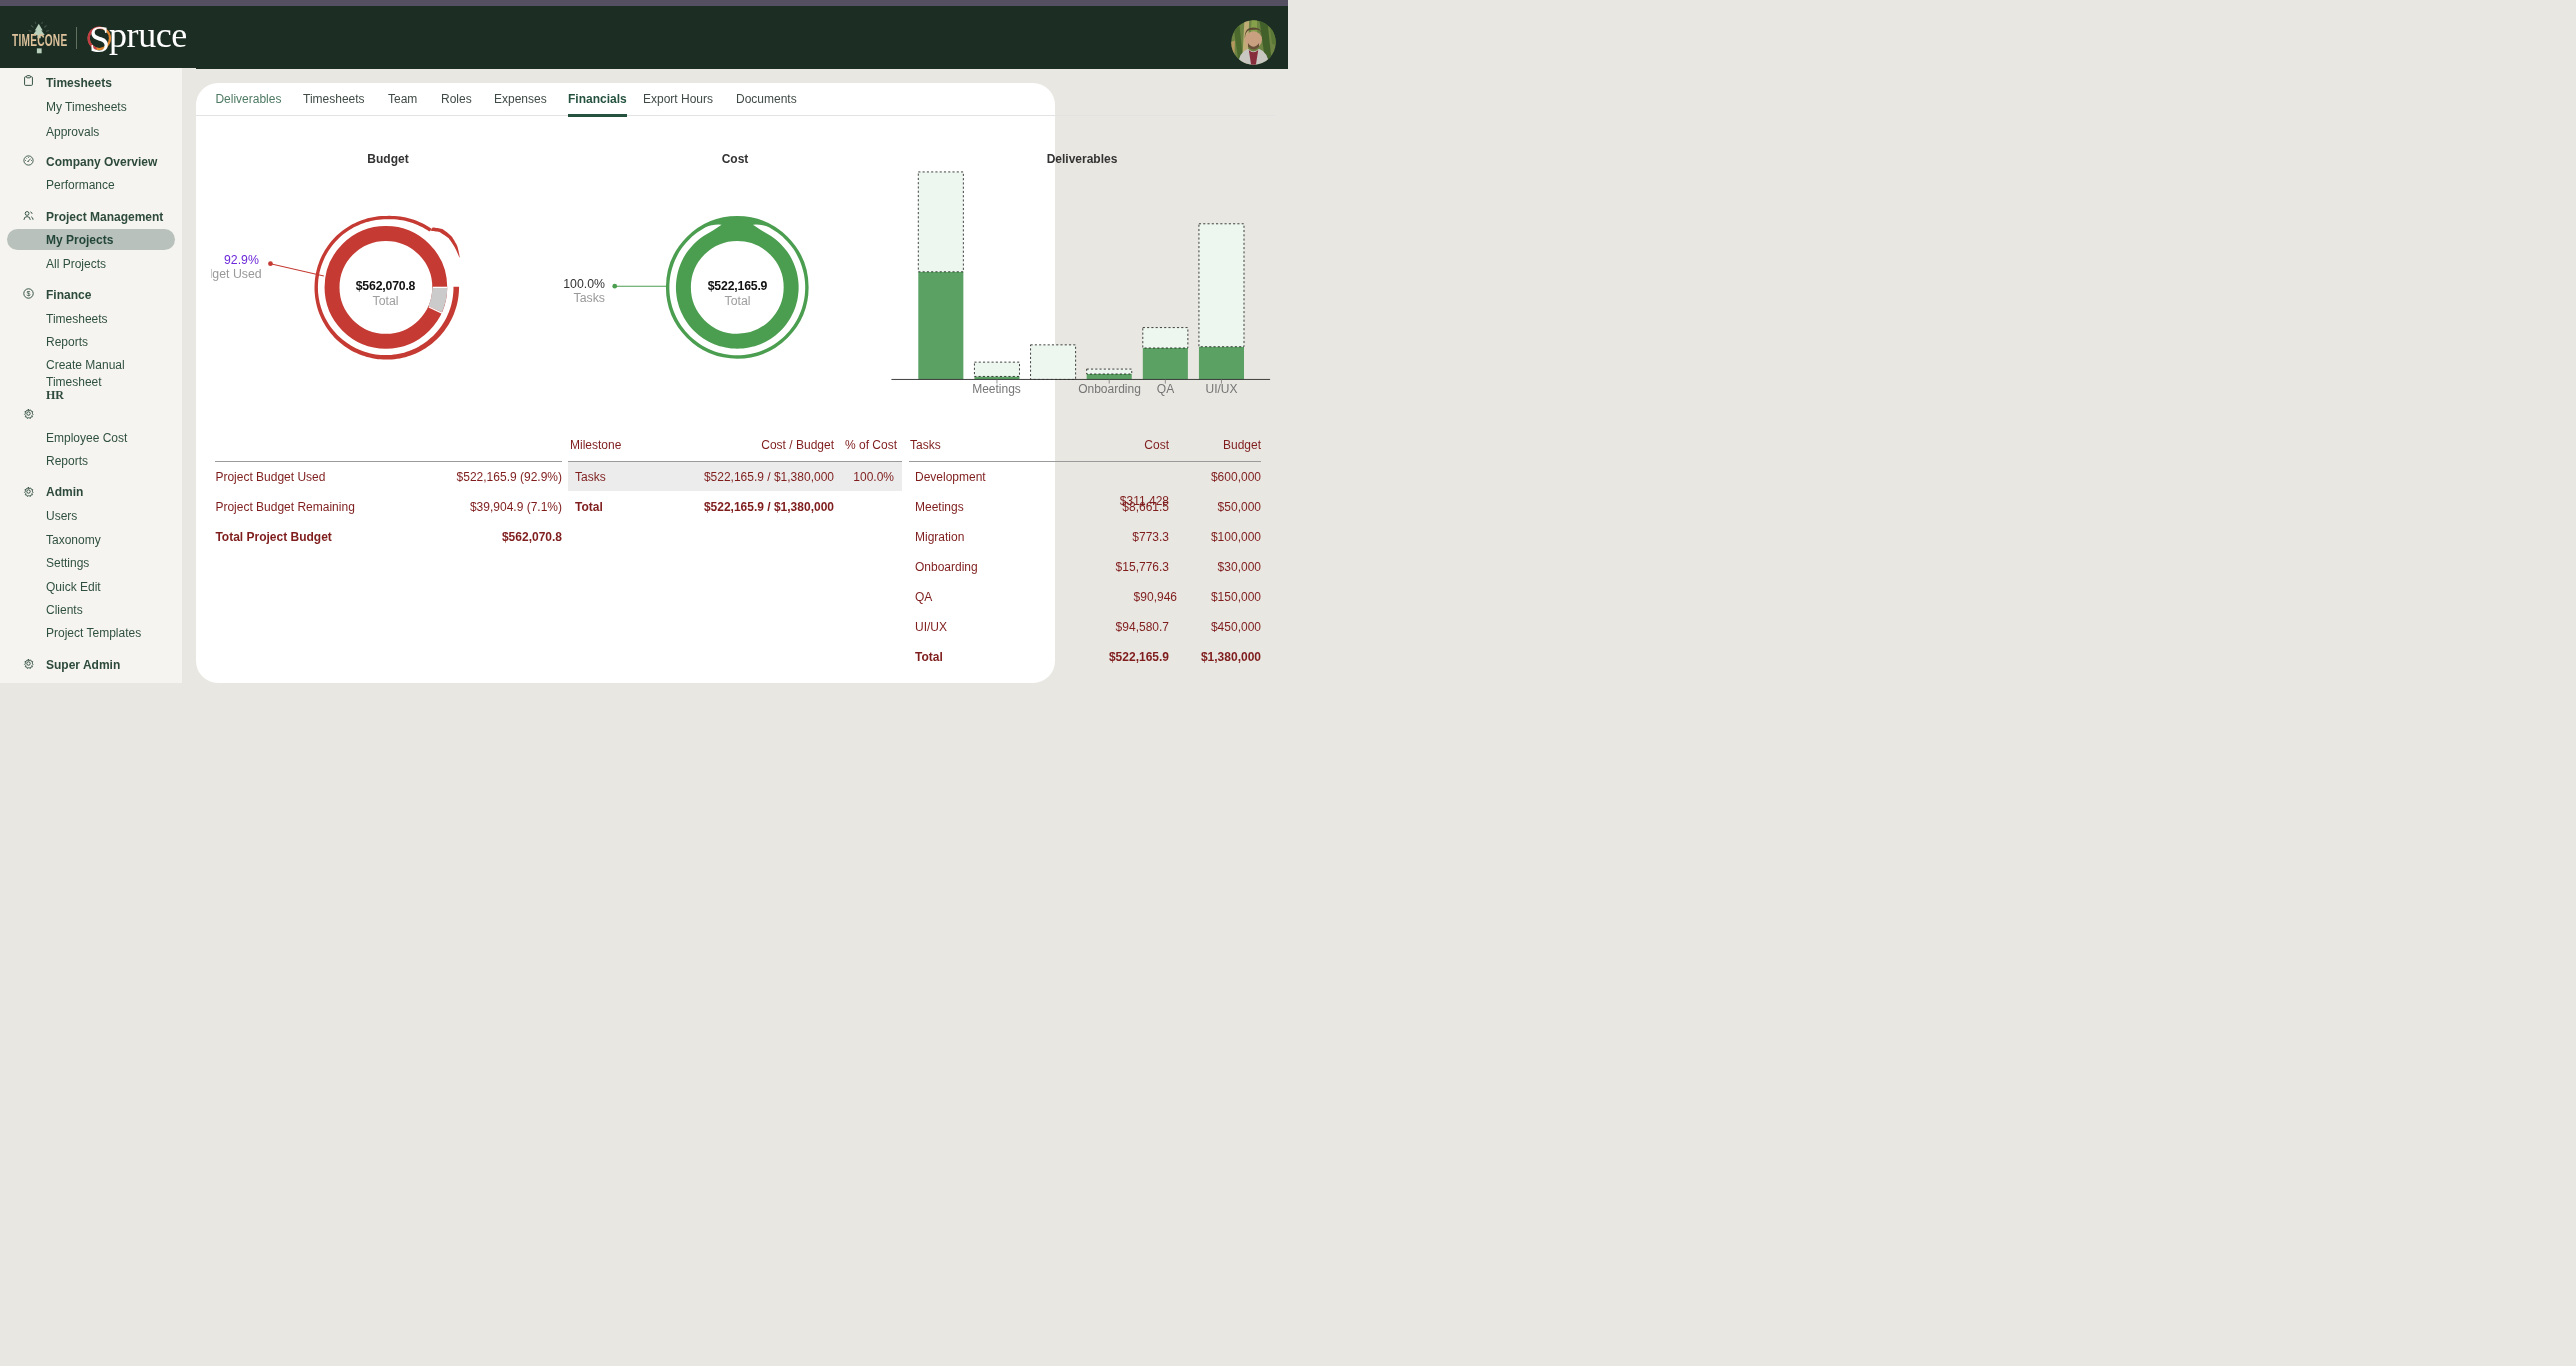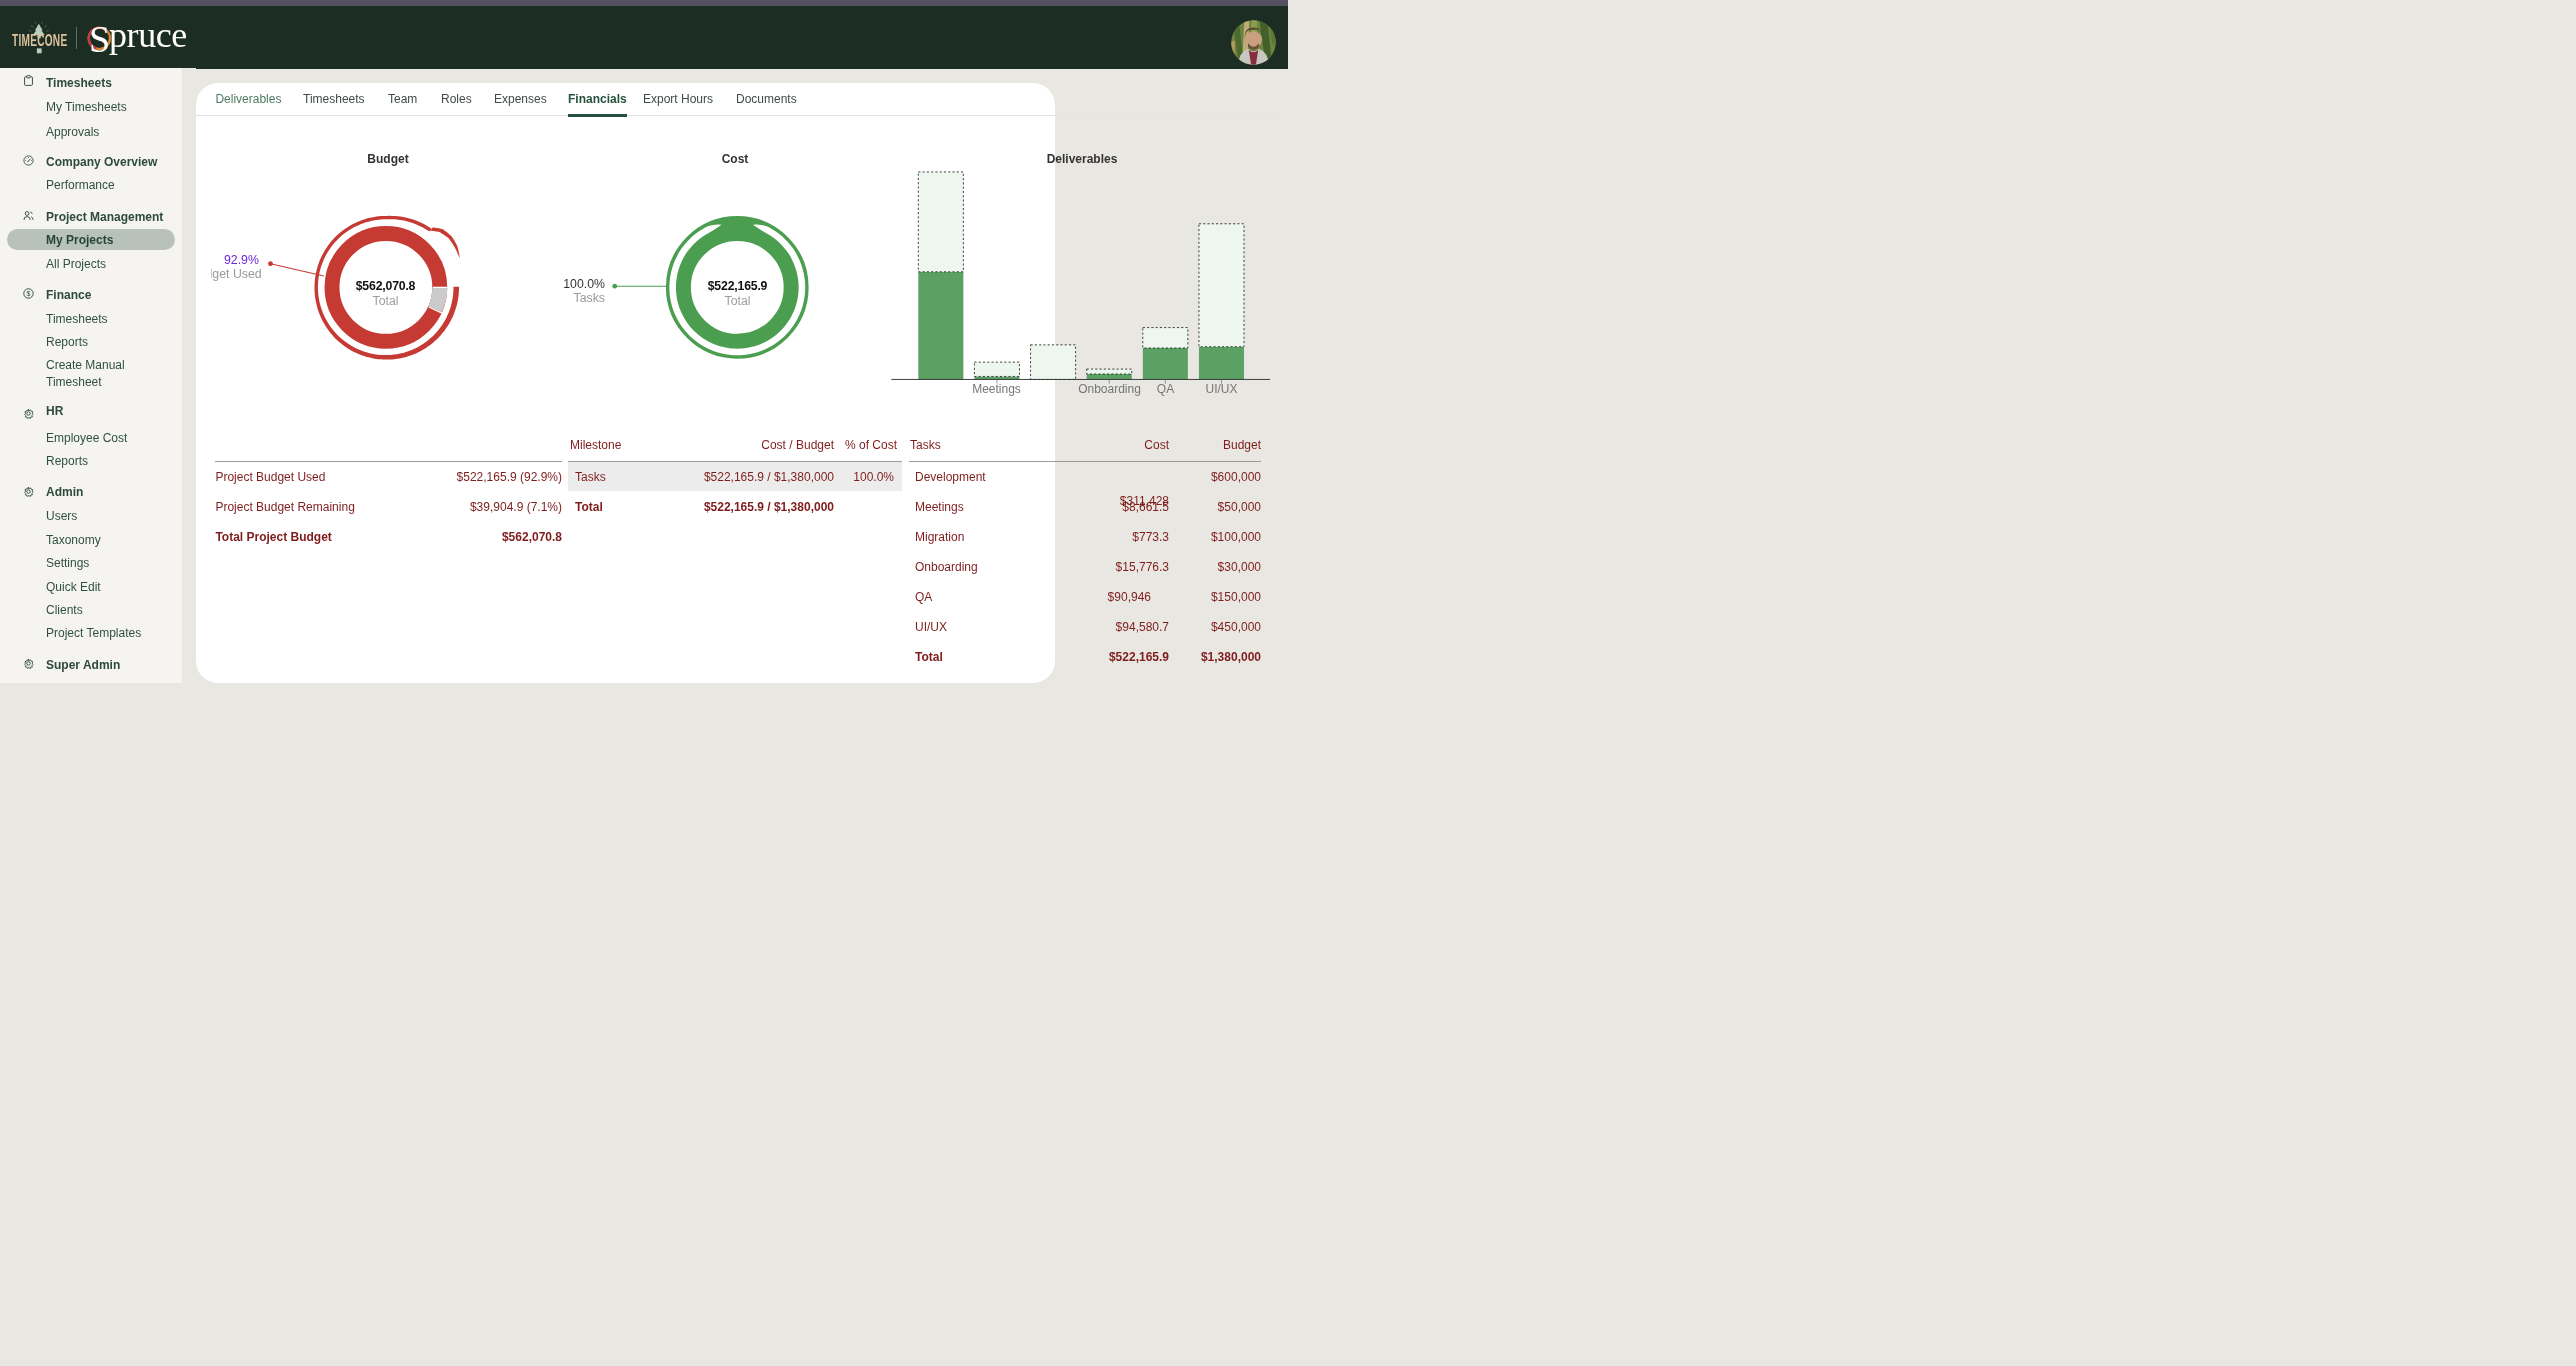--- a/index.html
+++ b/index.html
@@ -124,21 +124,21 @@
   <div class="item" style="top:55px;">Approvals</div>
   <div class="sect" style="top:85px;">Company Overview</div>
   <div class="item" style="top:108px;">Performance</div>
   <div class="sect" style="top:140px;">Project Management</div>
   <div class="item" style="top:163px; font-weight:bold; color:#24463a;">My Projects</div>
   <div class="item" style="top:187px;">All Projects</div>
   <div class="sect" style="top:218px;">Finance</div>
   <div class="item" style="top:242px;">Timesheets</div>
   <div class="item" style="top:265px;">Reports</div>
   <div class="item" style="top:289px; line-height:17px; width:127px; white-space:normal;">Create Manual Timesheet</div>
-  <div class="sect" style="top:334px;">HR</div>
+  <div class="sect" style="top:318px;font-family:Liberation Serif, serif;">HR</div>
   <div class="item" style="top:361px;">Employee Cost</div>
   <div class="item" style="top:384px;">Reports</div>
   <div class="sect" style="top:415px;">Admin</div>
   <div class="item" style="top:439px;">Users</div>
   <div class="item" style="top:463px;">Taxonomy</div>
   <div class="item" style="top:486px;">Settings</div>
   <div class="item" style="top:510px;">Quick Edit</div>
   <div class="item" style="top:533px;">Clients</div>
   <div class="item" style="top:556px;">Project Templates</div>
   <div class="sect" style="top:588px;">Super Admin</div>
@@ -251,21 +251,21 @@
     <div class="abs" style="left:719px; top:417px;">Meetings</div>
     <div class="abs" style="left:878px; top:417px; width:95px; text-align:right;">$8,661.5</div>
     <div class="abs" style="left:970px; top:417px; width:95px; text-align:right;">$50,000</div>
     <div class="abs" style="left:719px; top:447px;">Migration</div>
     <div class="abs" style="left:878px; top:447px; width:95px; text-align:right;">$773.3</div>
     <div class="abs" style="left:970px; top:447px; width:95px; text-align:right;">$100,000</div>
     <div class="abs" style="left:719px; top:477px;">Onboarding</div>
     <div class="abs" style="left:878px; top:477px; width:95px; text-align:right;">$15,776.3</div>
     <div class="abs" style="left:970px; top:477px; width:95px; text-align:right;">$30,000</div>
     <div class="abs" style="left:719px; top:507px;">QA</div>
-    <div class="abs" style="left:860px; top:507px; width:95px; text-align:right;">$90,946</div>
+    <div class="abs" style="left:886px; top:507px; width:95px; text-align:right;">$90,946</div>
     <div class="abs" style="left:970px; top:507px; width:95px; text-align:right;">$150,000</div>
     <div class="abs" style="left:719px; top:537px;">UI/UX</div>
     <div class="abs" style="left:878px; top:537px; width:95px; text-align:right;">$94,580.7</div>
     <div class="abs" style="left:970px; top:537px; width:95px; text-align:right;">$450,000</div>
     <div class="abs" style="left:719px; top:567px; font-weight:bold;">Total</div>
     <div class="abs" style="left:878px; top:567px; width:95px; text-align:right; font-weight:bold;">$522,165.9</div>
     <div class="abs" style="left:970px; top:567px; width:95px; text-align:right; font-weight:bold;">$1,380,000</div>
   </div>
 </div>
 

